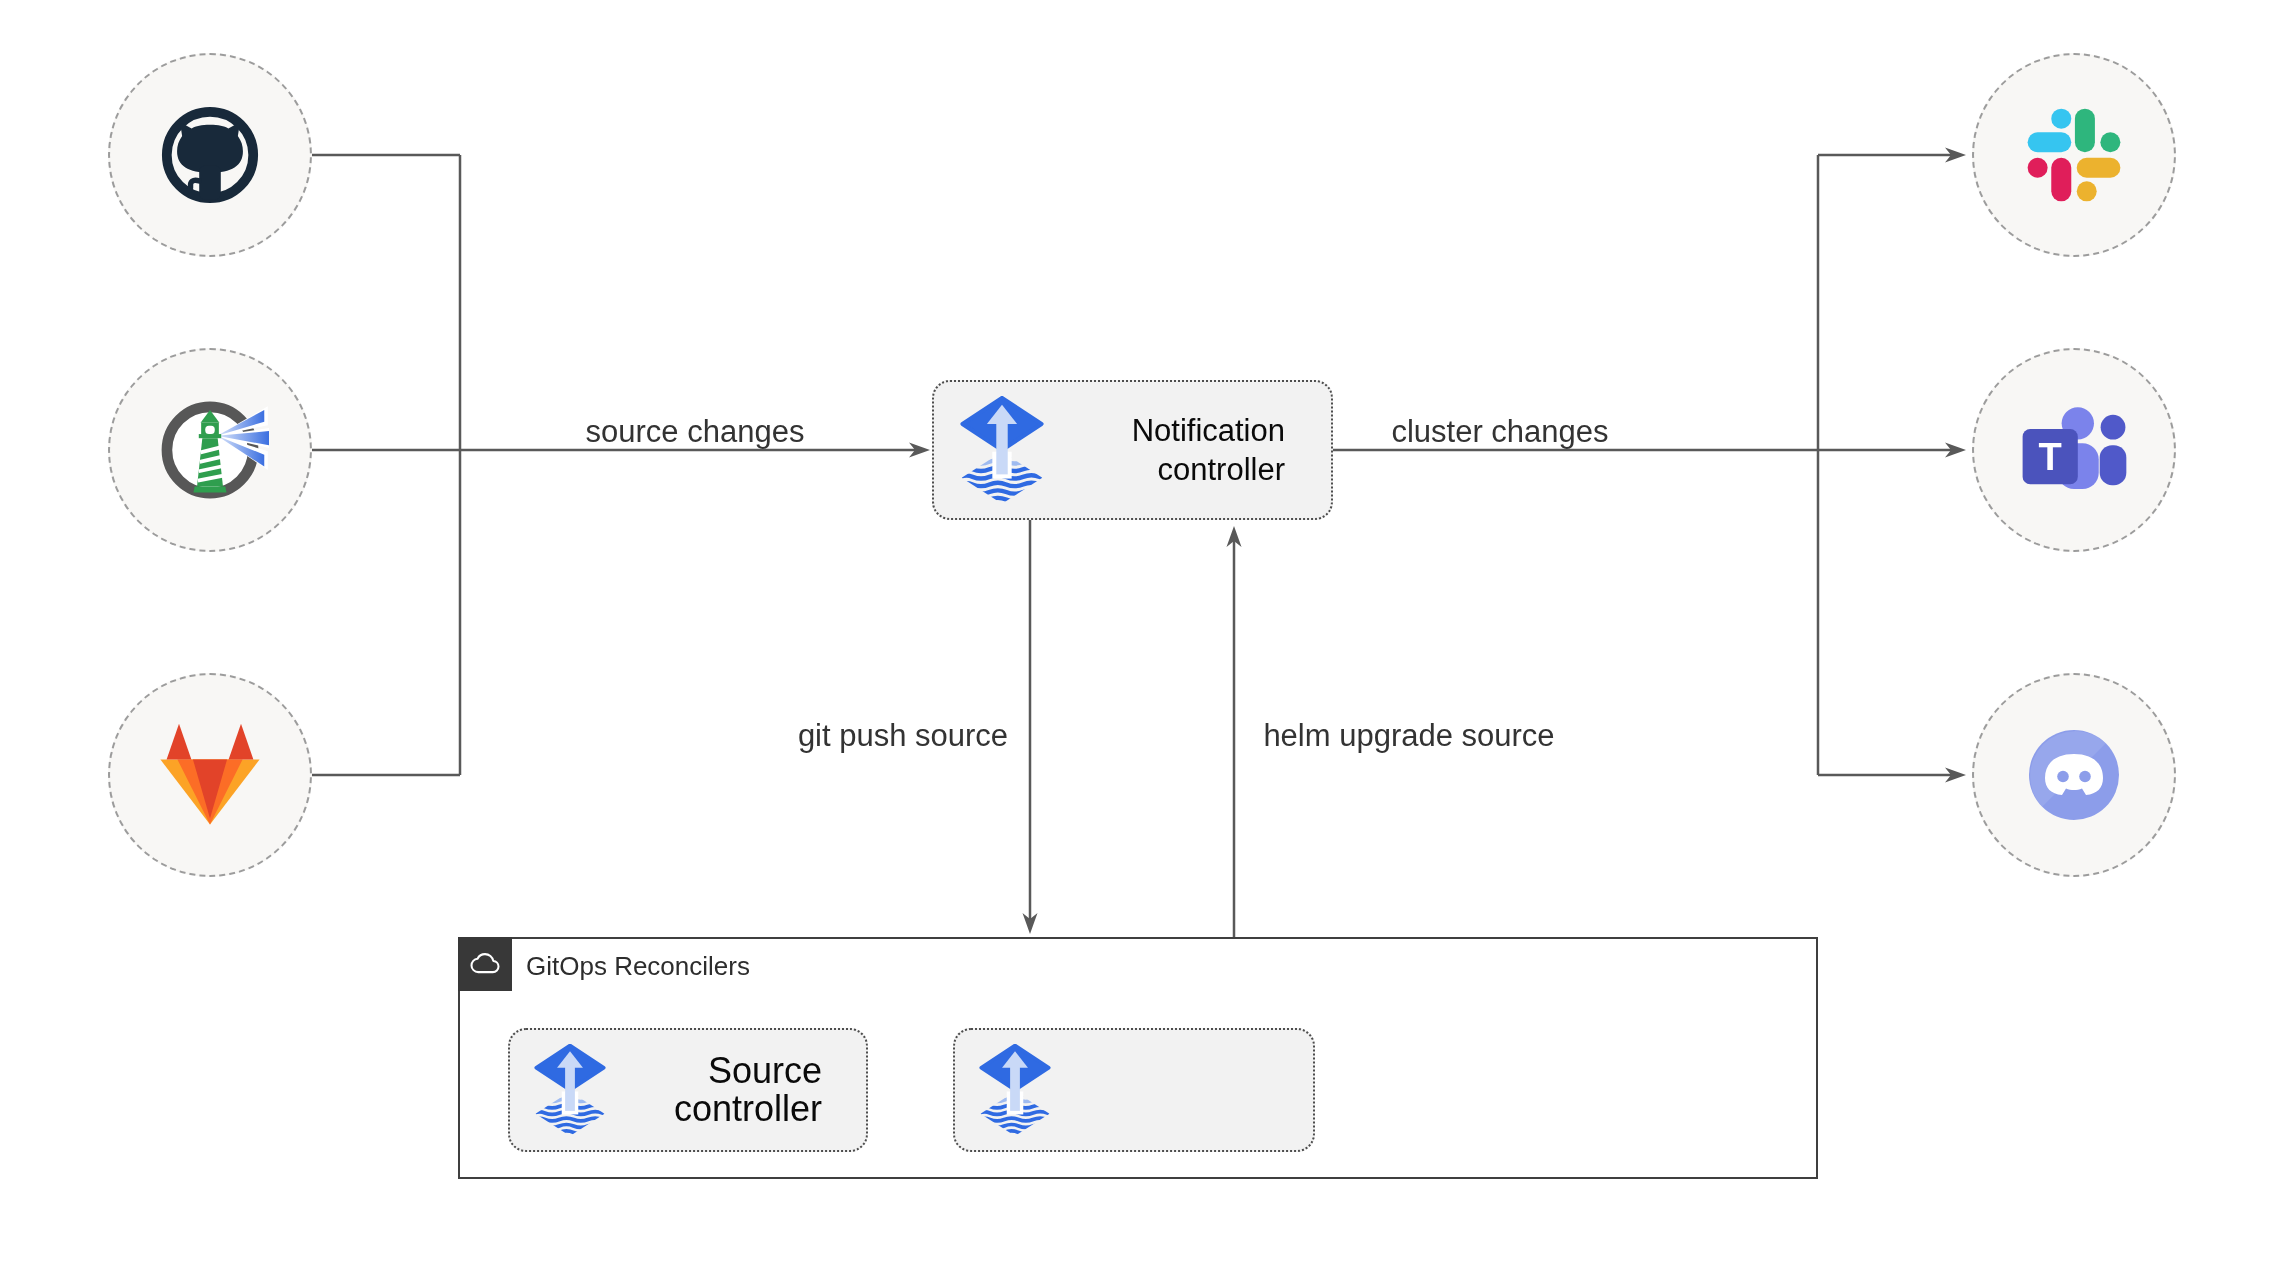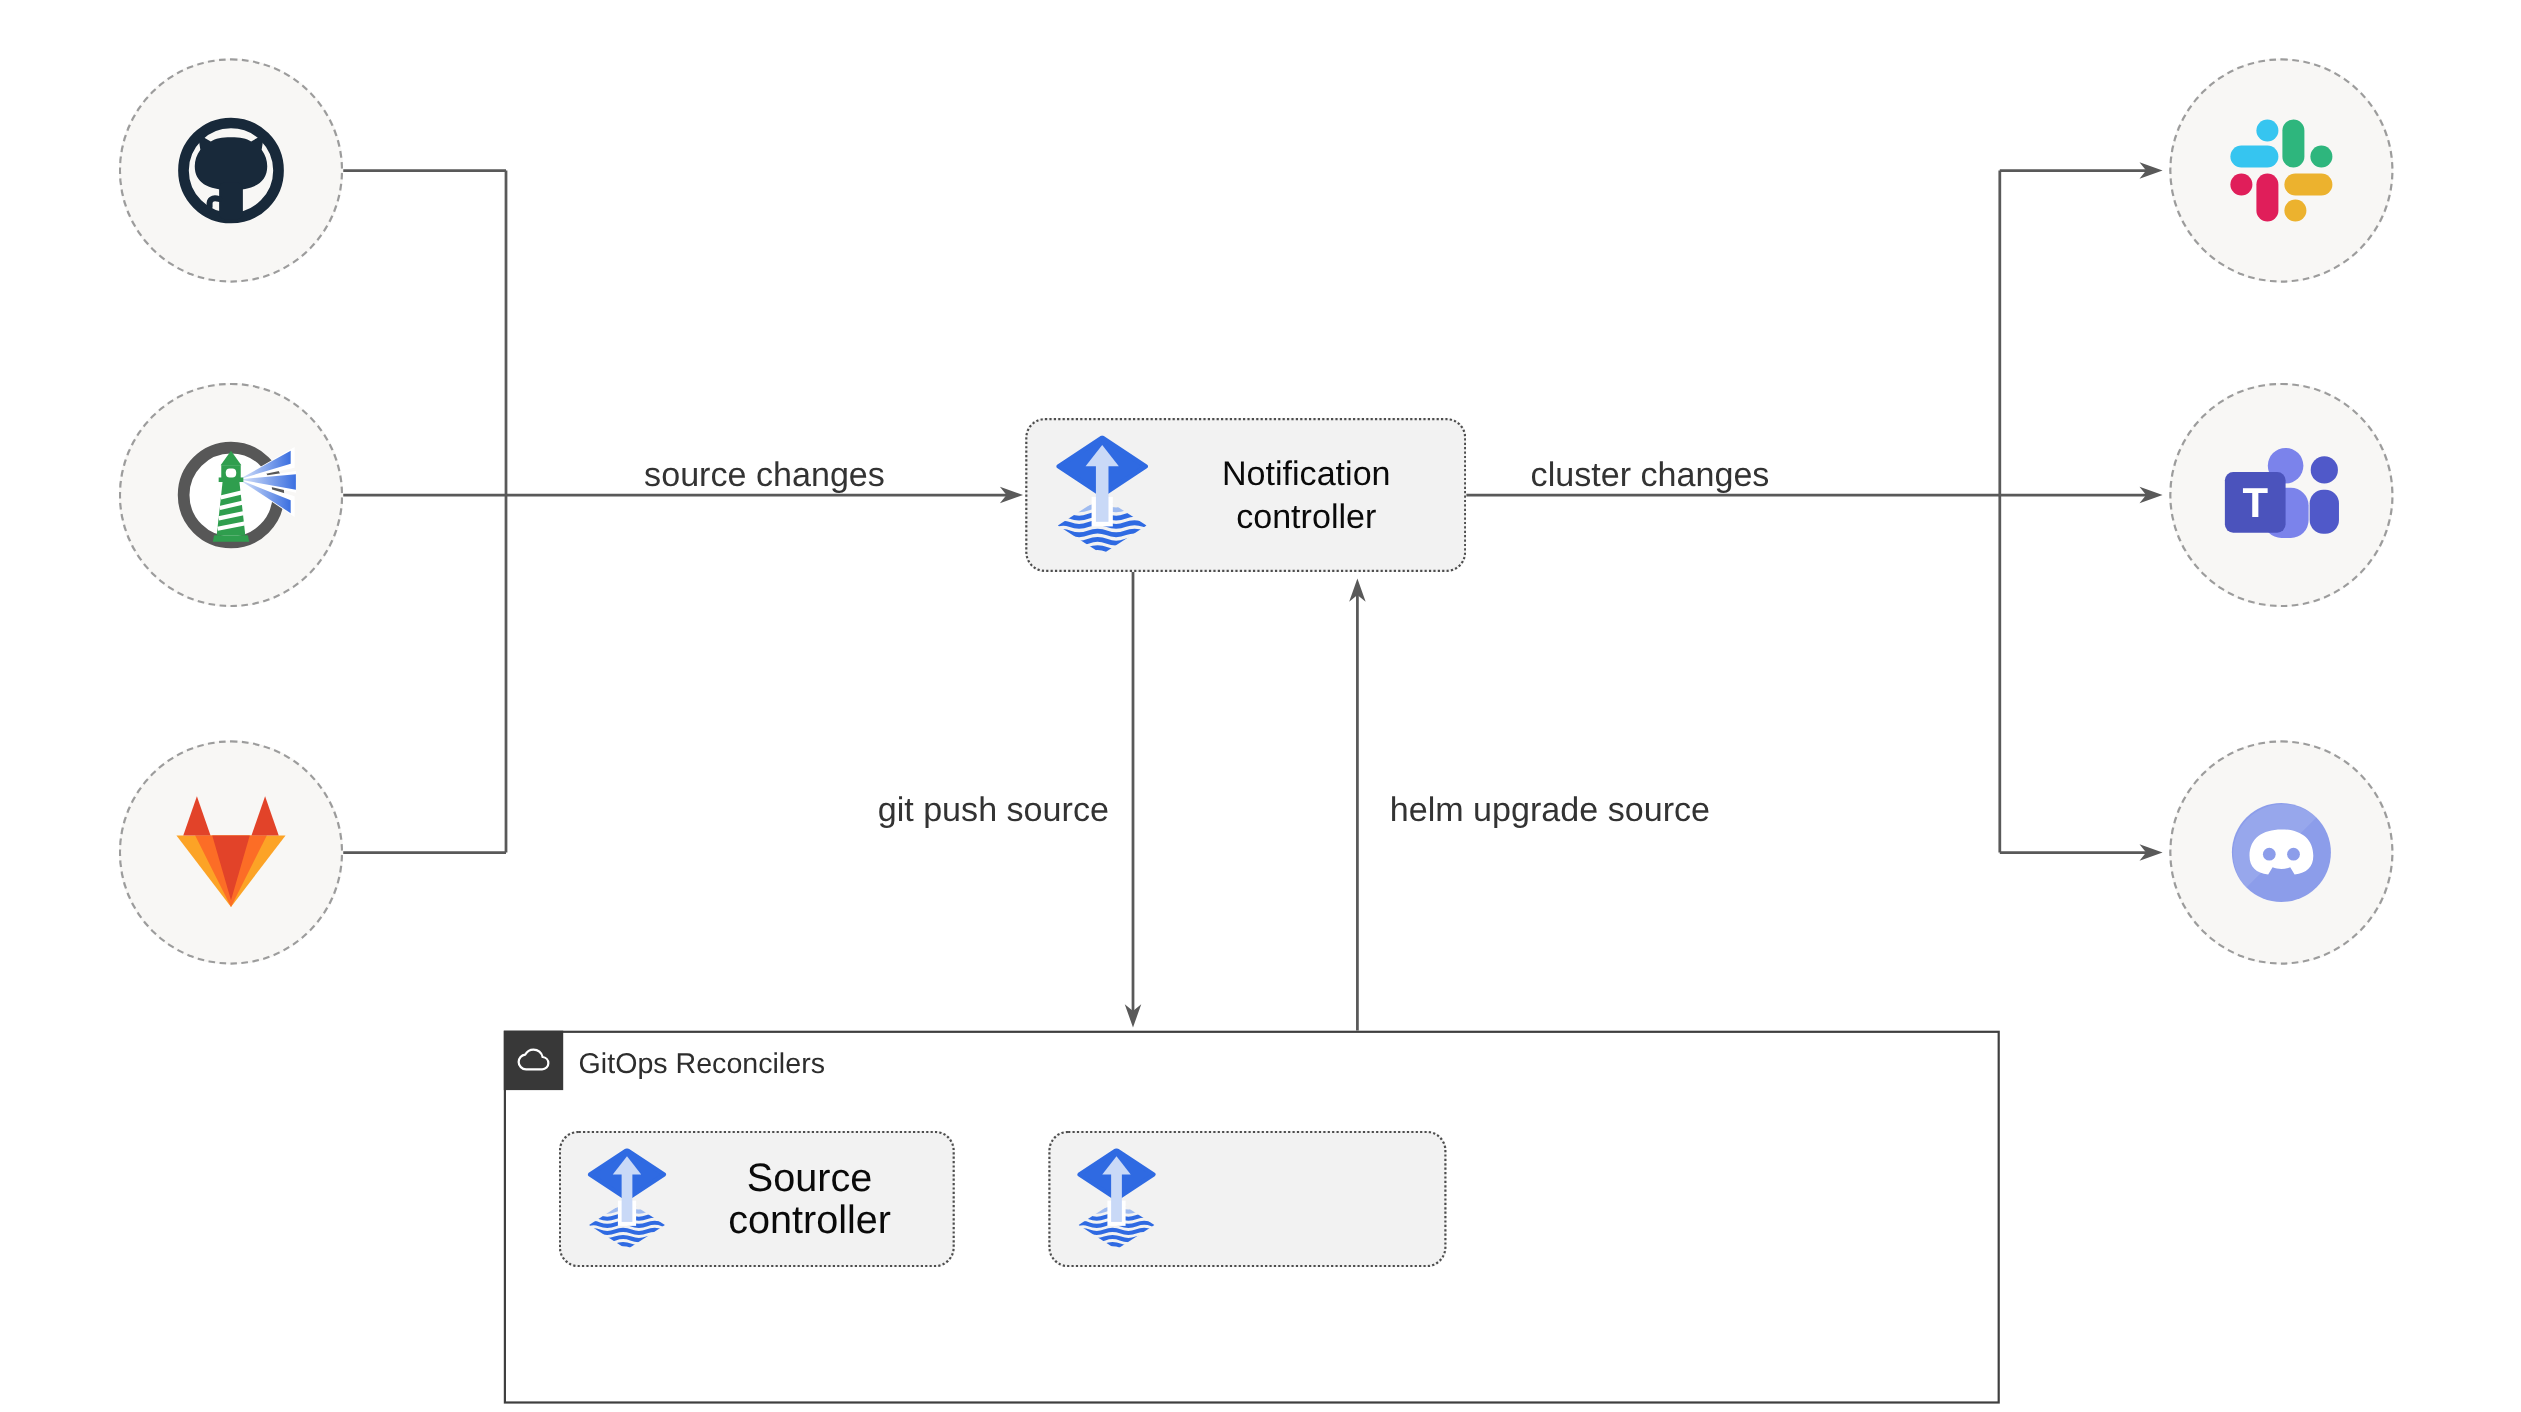--- a/index.html
+++ b/index.html
@@ -8,26 +8,26 @@
   .wires{position:absolute;left:0;top:0;width:2292px;height:1284px;}
   .wire{stroke:#595959;stroke-width:2.5;fill:none;}
   .arrowhead{fill:#595959;stroke:none;}
   .node{position:absolute;width:204px;height:204px;box-sizing:border-box;
         border:2px dashed #9c9c9c;border-radius:50%;background:#f8f7f5;
         display:flex;align-items:center;justify-content:center;}
   .ctrl-box{position:absolute;box-sizing:border-box;background:#f2f2f2;
         border:2px dotted #4d4d4d;border-radius:18px;
         display:flex;align-items:center;}
   .ctrl-label{flex:1;display:flex;justify-content:center;}
-  .ctrl-label span{display:inline-block;text-align:center;color:#0a0a0a;}
+  .ctrl-label span{display:inline-block;text-align:right;color:#0a0a0a;}
   .notif-label span{font-size:31px;line-height:39px;max-width:195px;}
   .small-label span{font-size:36px;line-height:38px;max-width:172px;}
   .edge-label{position:absolute;width:320px;text-align:center;
         font-size:31px;color:#333;margin-top:16px;}
-  .group-box{position:absolute;left:458px;top:937px;width:1360px;height:339px;
+  .group-box{position:absolute;left:458px;top:937px;width:1360px;height:242px;
         box-sizing:border-box;border:2px solid #3f3f3f;background:#fff;}
   .badge{position:absolute;left:-2px;top:-2px;width:54px;height:54px;
         background:#383838;display:flex;align-items:center;justify-content:center;}
   .group-title{position:absolute;left:66px;top:12px;font-size:26px;color:#2d2d2d;}
   .flux-md{width:84px;height:108px;margin-left:26px;flex:none;}
   .flux-sm{width:72px;height:92px;margin-left:24px;flex:none;}
 </style>
 </head>
 <body>
 

